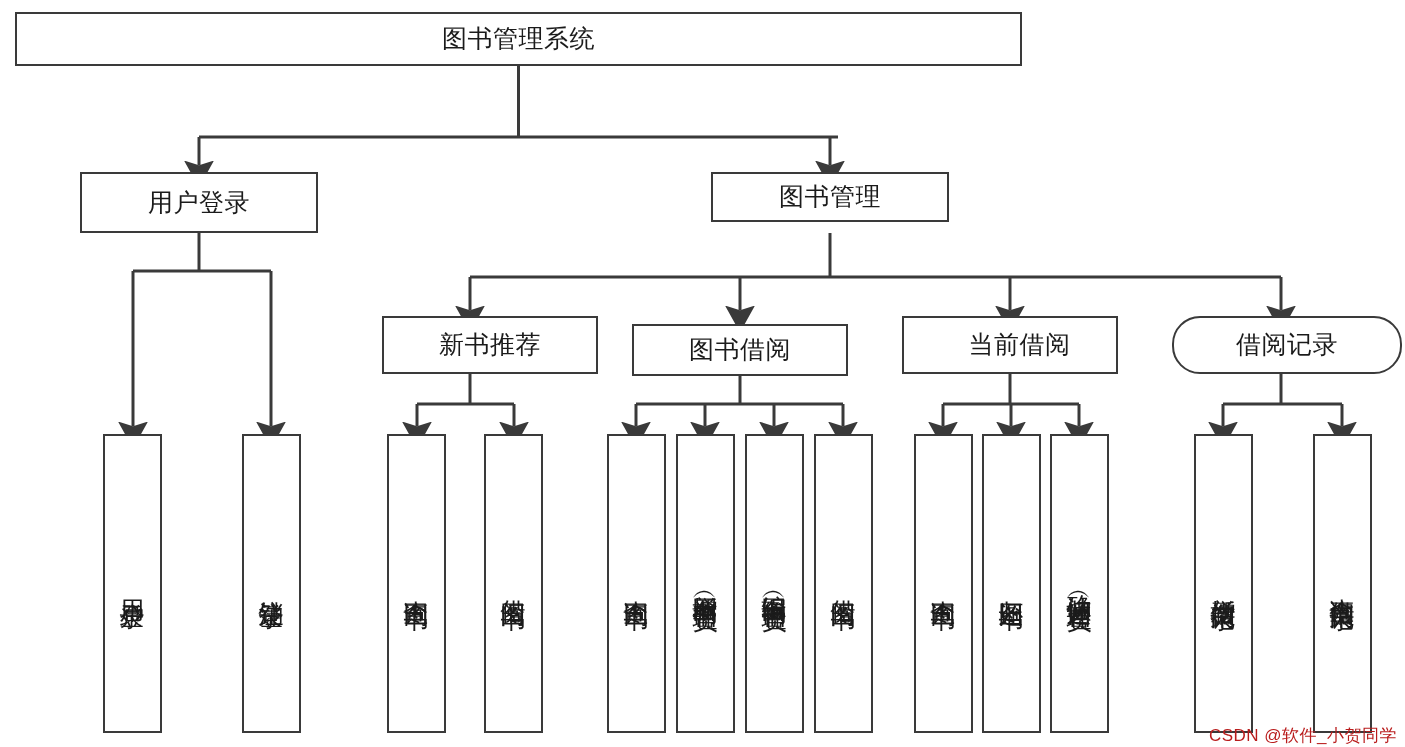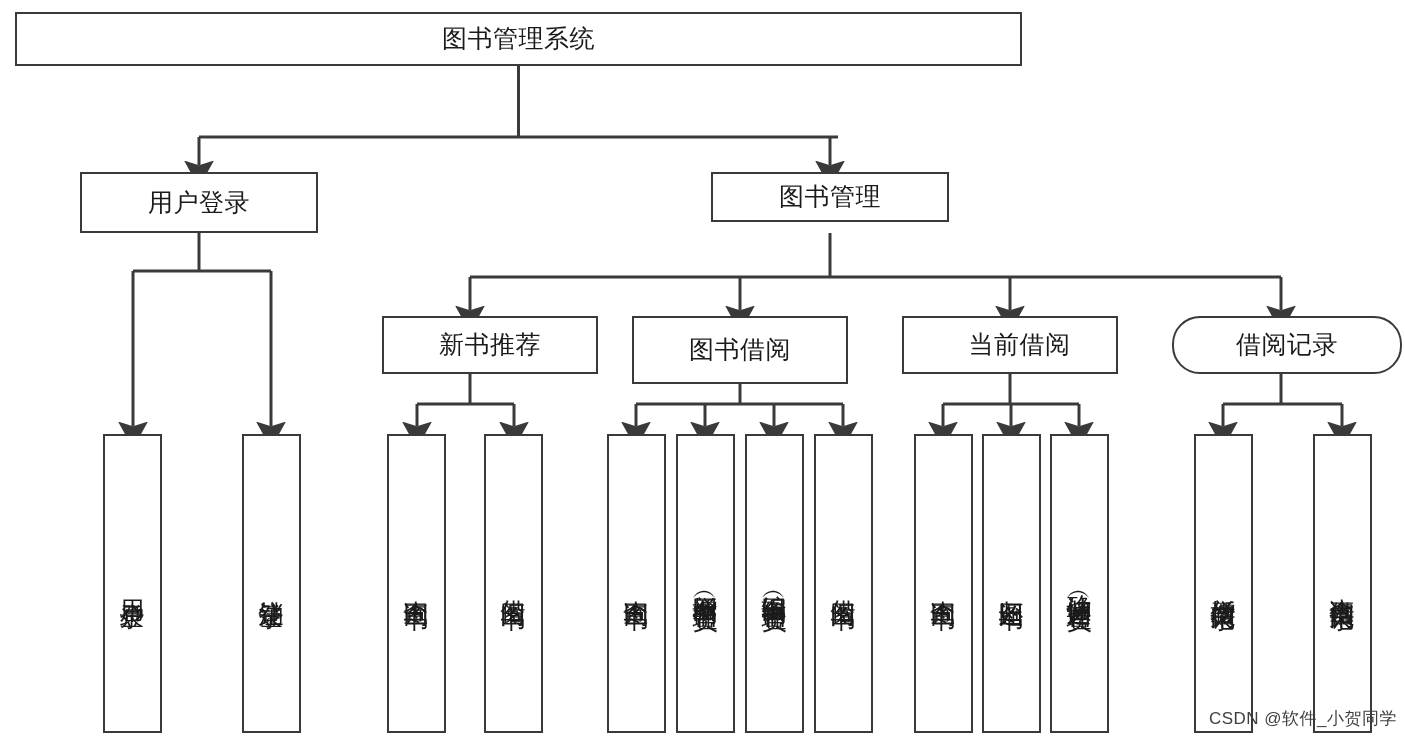--- a/index.html
+++ b/index.html
@@ -57,23 +57,23 @@
     writing-mode: vertical-rl;
     text-orientation: upright;
     font-size: 25px;
     line-height: 1.12;
     letter-spacing: 2px;
     white-space: nowrap;
   }
   .watermark {
     position: absolute;
     right: 8px;
-    bottom: 17px;
+    bottom: 0;
     font-size: 17px;
-    color: #404040;
+    color: #b91c1c;
     letter-spacing: 0.5px;
     z-index: 3;
     white-space: nowrap;
   }
 </style>
 </head>
 <body>
 
 <div id="canvas">
 
@@ -134,21 +134,21 @@
   <div class="node horiz" style="left:80px; top:172px; width:238px; height:61px;">
     <span class="label">用户登录</span>
   </div>
   <div class="node horiz" style="left:711px; top:172px; width:238px; height:50px;">
     <span class="label">图书管理</span>
   </div>
 
   <div class="node horiz" style="left:362px; top:316px; width:216px; height:58px;margin-left:20px;">
     <span class="label">新书推荐</span>
   </div>
-  <div class="node horiz" style="left:632px; top:316px; width:216px; height:68px;">
+  <div class="node horiz" style="left:632px; top:324px; width:216px; height:52px;">
     <span class="label">图书借阅</span>
   </div>
   <div class="node horiz" style="left:902px; top:316px; width:216px; height:58px;padding-left:19px;">
     <span class="label">当前借阅</span>
   </div>
   <div class="node horiz" style="left:1172px; top:316px; width:230px; height:58px;border-radius:28px;">
     <span class="label">借阅记录</span>
   </div>
 
   <div class="node vert" style="left:103px; top:434px; width:59px; height:299px;">

